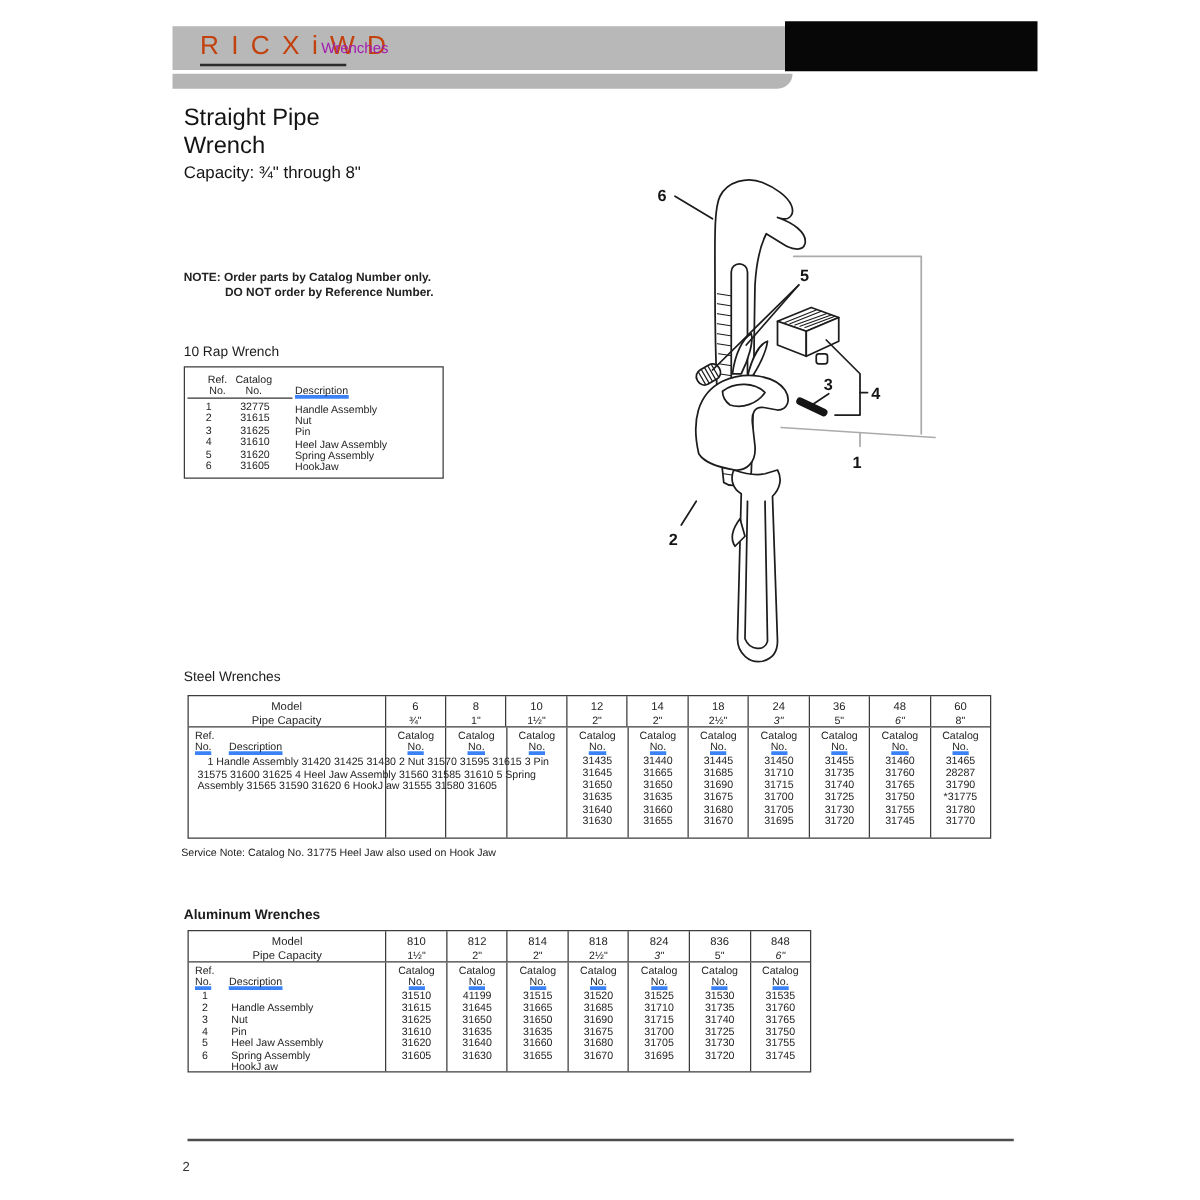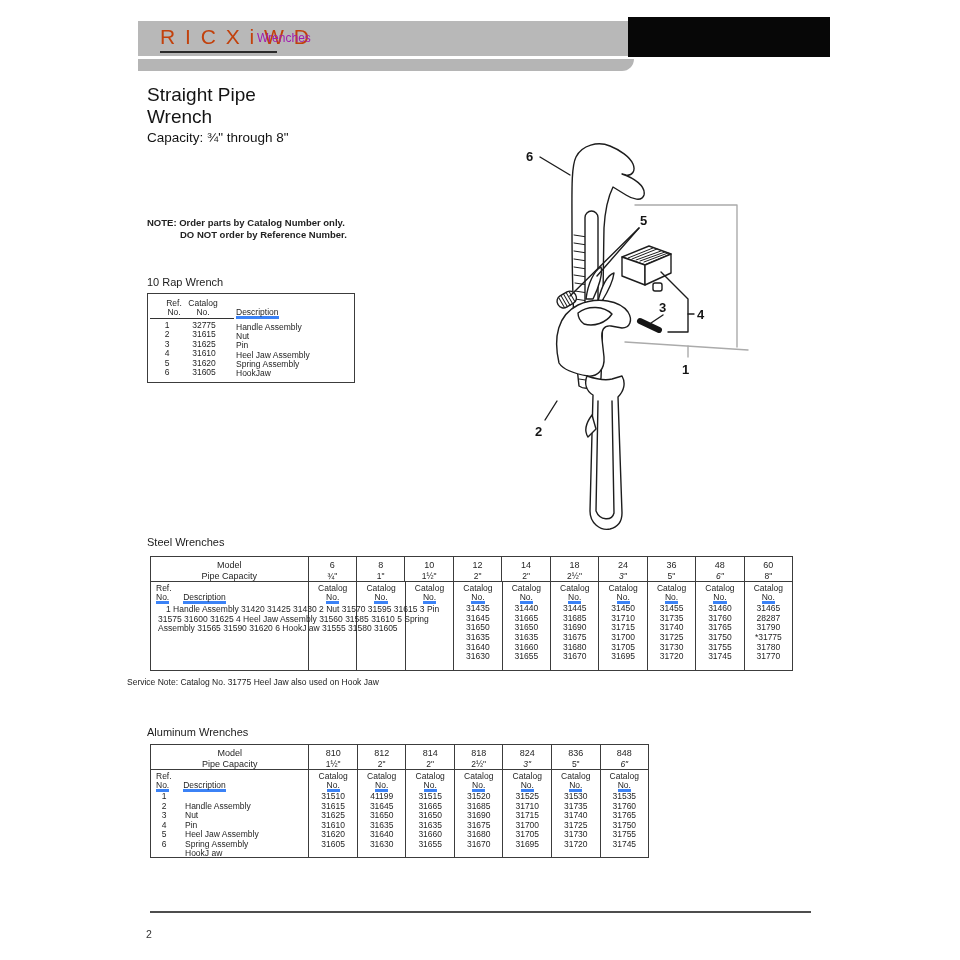--- a/index.html
+++ b/index.html
@@ -52,21 +52,21 @@
   .ln{height:9.7px;line-height:9.7px;}
   .ln7{height:9.5px;line-height:9.5px;}
   .olines{position:relative;z-index:5;margin-top:1px;padding-left:7px;font-size:8.5px;white-space:nowrap;text-align:left;}
   .olines .ln{white-space:nowrap;}
   .olines .first{text-indent:8px;}
   .steel-table{left:150px;top:556px;width:643px;}
   .steel-table .mcell{width:157px;}
   .steel-table .ccell,.steel-table .bodycol{width:48.6px;}
   .steel-table .bodyleft{width:157px;}
   .steel-table .brow{height:88px;}
-  .servicenote{left:127px;top:677px;font-size:8.5px;color:#222;}
+  .servicenote{left:145px;top:677px;font-size:8.5px;color:#222;}
 
   .alu-table{left:150px;top:744px;width:499px;}
   .alu-table .mcell{width:158px;}
   .alu-table .ccell,.alu-table .bodycol{width:48.7px;}
   .alu-table .bodyleft{width:158px;}
   .alu-table .brow{height:87px;}
   .stacks{display:flex;font-size:8.5px;}
   .stacks .refs{width:26px;text-align:center;}
   .stacks .descs{margin-left:8px;white-space:nowrap;text-align:left;}
 
@@ -368,21 +368,21 @@
           <div class="ln">28287</div>
           <div class="ln">31790</div>
           <div class="ln">*31775</div>
           <div class="ln">31780</div>
           <div class="ln">31770</div>
         </div>
     </div>
   </div>
   <div class="abs servicenote">Service Note: Catalog No. 31775 Heel Jaw also used on Hook Jaw</div>
 
-  <div class="abs seclabel" style="left:147px;top:726px;">Aluminum Wrenches</div>
+  <div class="abs seclabel" style="left:147px;top:726px;font-weight:bold;">Aluminum Wrenches</div>
   <div class="abs ptable alu-table">
     <div class="hrow">
       <div class="mcell">
         <div>Model</div>
         <div>Pipe Capacity</div>
       </div>
       <div class="ccell">
           <div>810</div>
           <div class="c2">1½"</div>
         </div>

